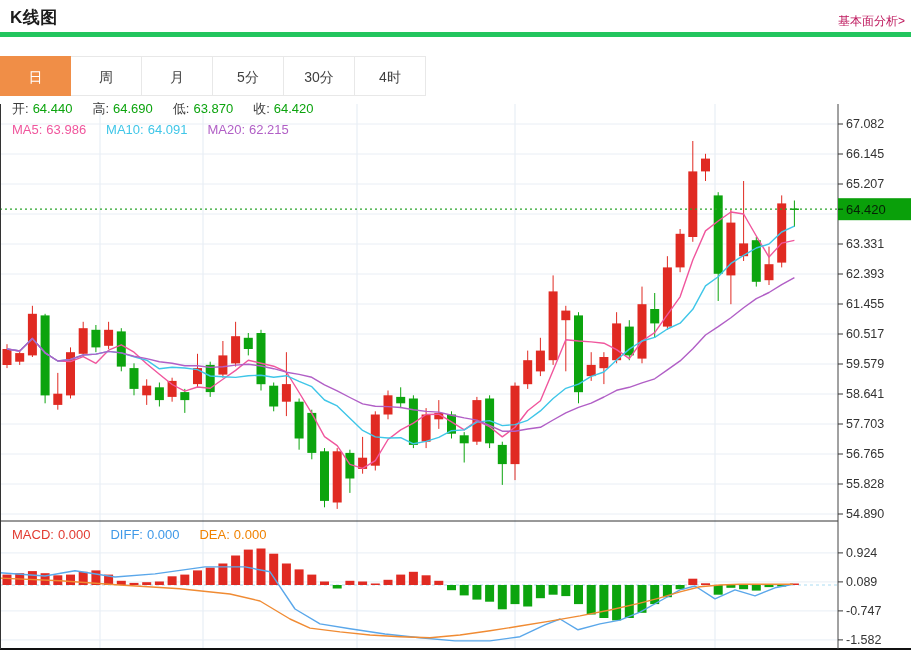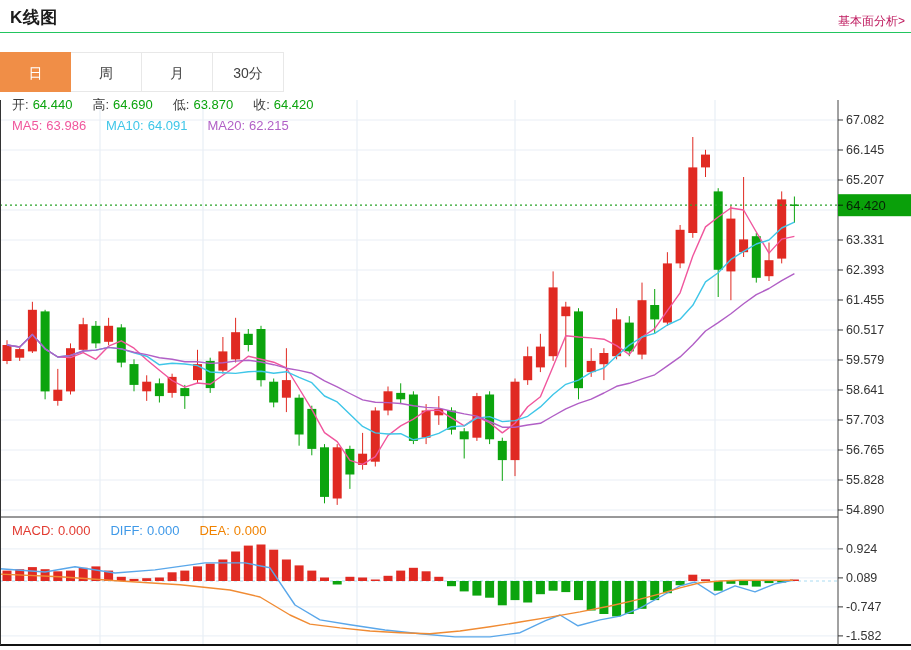--- a/index.html
+++ b/index.html
@@ -1,17 +1,17 @@
 <!DOCTYPE html>
 <html><head>
 <meta charset="utf-8">
 <style>
   html,body{margin:0;padding:0;background:#fff;}
   body{width:911px;height:650px;overflow:hidden;font-family:"Liberation Sans","DejaVu Sans",sans-serif;}
-  .hdr{position:relative;height:32px;border-bottom:1px solid #22c55e;}
+  .hdr{position:relative;height:32px;border-bottom:5px solid #22c55e;}
   .hdr h1{margin:0;padding:6px 0 0 10px;font-size:17px;color:#1b1b1b;letter-spacing:.5px;}
   .flink{position:absolute;right:6px;top:13px;font-size:12px;color:#be185d;cursor:pointer;text-decoration:none;}
   .tabbar{display:flex;height:40px;margin-top:19px;}
   .tab{width:71px;box-sizing:border-box;text-align:center;line-height:40px;font-size:14px;color:#3f3f3f;
        background:#fff;border:1px solid #e8e8e8;border-left:none;cursor:pointer;}
   .tab:first-child{border-left:1px solid #e8e8e8;}
   .tab.active{background:#f08e47;border-color:#f08e47;color:#fff;}
   .chart-wrap{position:relative;height:558px;}
   .chart-wrap svg{position:absolute;left:0;top:0;}
   .lg{position:absolute;left:12px;font-size:13px;white-space:nowrap;pointer-events:none;z-index:2;}
@@ -27,21 +27,23 @@
 <div class="page">
   <div class="hdr">
     <h1>K线图</h1>
     <a class="flink">基本面分析&gt;</a>
   </div>
 
   <div class="tabbar">
       <div class="tab active">日</div>
       <div class="tab">周</div>
       <div class="tab">月</div>
+      <div class="tab">5分</div>
       <div class="tab">30分</div>
+      <div class="tab">4时</div>
     </div>
 
   <div class="chart-wrap">
     <div class="lg lg1"><span class="pair"><span>开:</span><span style="color: rgb(12, 164, 14);">64.440</span></span><span class="pair"><span>高:</span><span style="color: rgb(12, 164, 14);">64.690</span></span><span class="pair"><span>低:</span><span style="color: rgb(12, 164, 14);">63.870</span></span><span class="pair"><span>收:</span><span style="color: rgb(12, 164, 14);">64.420</span></span></div>
     <div class="lg lg2"><span class="pair"><span style="color: rgb(240, 86, 157);">MA5:</span><span style="color: rgb(240, 86, 157);">63.986</span></span><span class="pair"><span style="color: rgb(63, 198, 232);">MA10:</span><span style="color: rgb(63, 198, 232);">64.091</span></span><span class="pair"><span style="color: rgb(177, 95, 198);">MA20:</span><span style="color: rgb(177, 95, 198);">62.215</span></span></div>
     <div class="lg lg3"><span class="pair"><span style="color: rgb(226, 59, 49);">MACD:</span><span style="color: rgb(226, 59, 49);">0.000</span></span><span class="pair"><span style="color: rgb(63, 153, 232);">DIFF:</span><span style="color: rgb(63, 153, 232);">0.000</span></span><span class="pair"><span style="color: rgb(240, 130, 0);">DEA:</span><span style="color: rgb(240, 130, 0);">0.000</span></span></div>
     <svg id="chart" width="911" height="558" xmlns="http://www.w3.org/2000/svg">
         <line x1="100" y1="8" x2="100" y2="553" stroke="#e3ebf3" stroke-width="1"></line>
         <line x1="203" y1="8" x2="203" y2="553" stroke="#e3ebf3" stroke-width="1"></line>
         <line x1="357" y1="8" x2="357" y2="553" stroke="#e3ebf3" stroke-width="1"></line>

